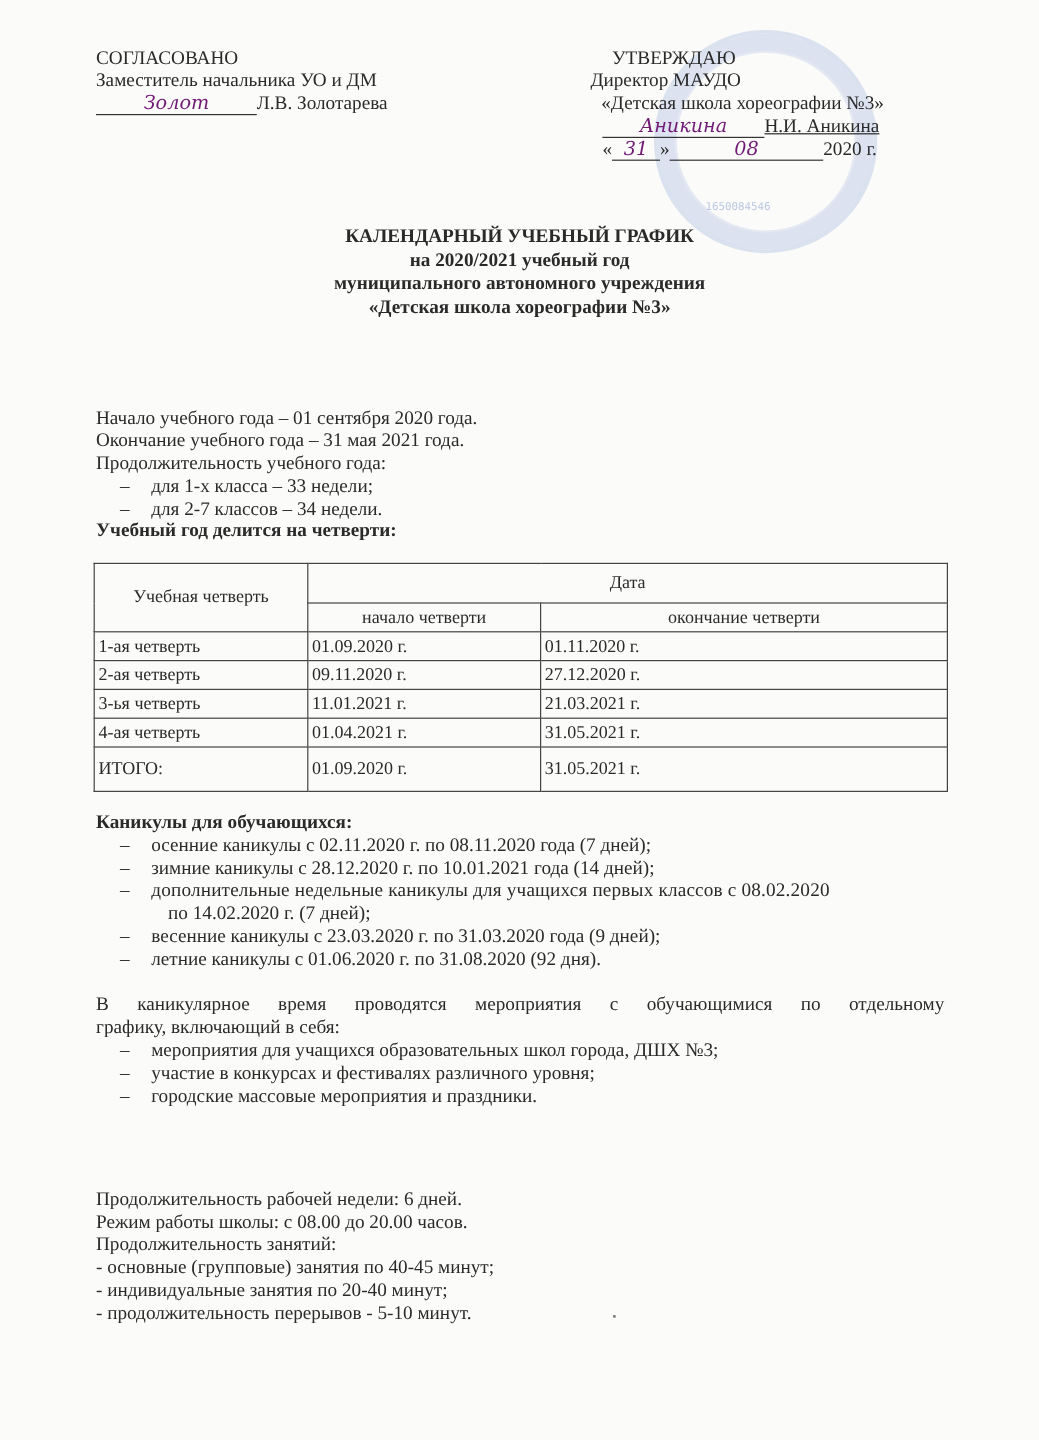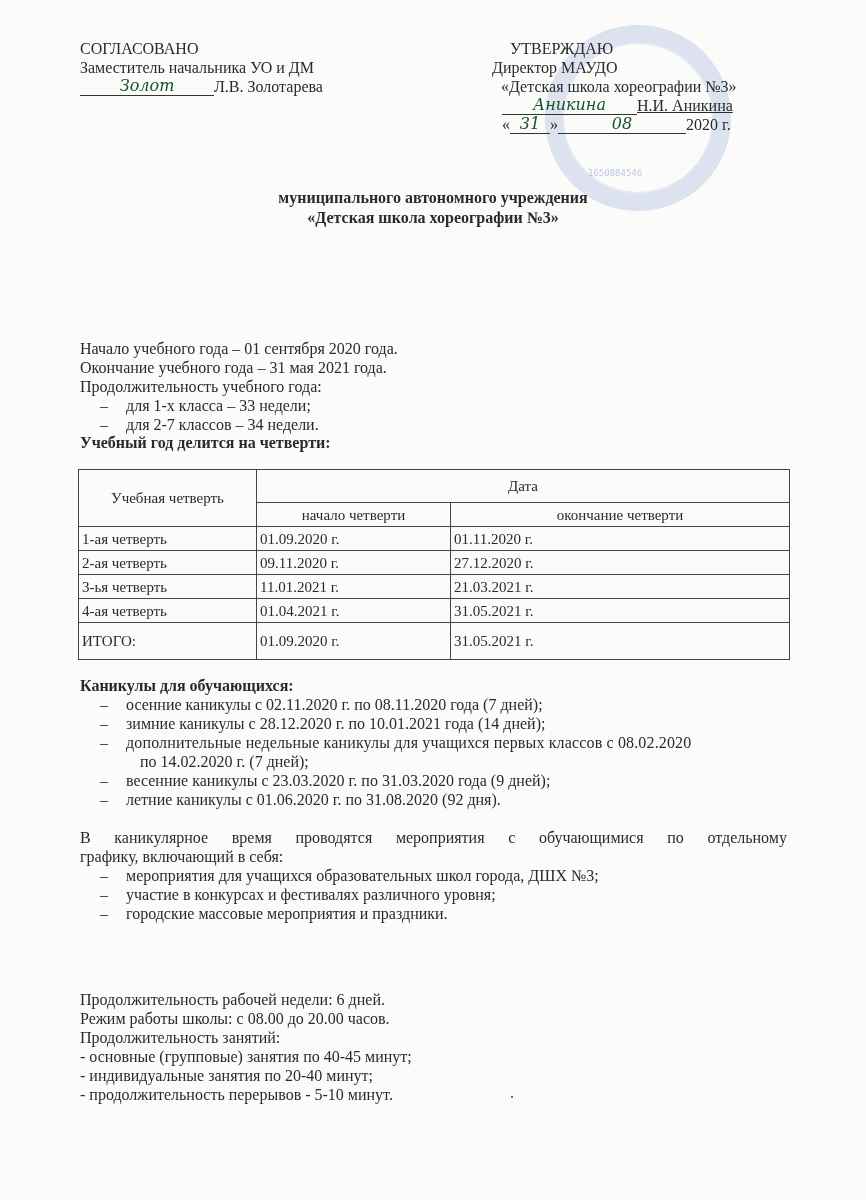--- a/index.html
+++ b/index.html
@@ -5,21 +5,21 @@
   html, body { margin: 0; padding: 0; }
   body {
     width: 866px; height: 1200px; background: #fbfbf9; position: relative; overflow: hidden;
     font-family: "Liberation Serif", "DejaVu Serif", serif; color: #2a2a2a; font-size: 16px;
   }
   .abs { position: absolute; }
   .line { position: absolute; white-space: nowrap; line-height: 19px; }
   .bold { font-weight: bold; }
   .center { text-align: center; }
   .sigline { display: inline-block; border-bottom: 1px solid #333; position: relative; height: 15px; vertical-align: bottom; }
-  .sig { position: absolute; font-family: "DejaVu Serif", serif; font-style: italic; color: #14532d; font-size: 16px; left: 0; right: 0; text-align: center; bottom: 0; }
+  .sig { position: absolute; font-family: "DejaVu Serif", serif; font-style: italic; color: #701a75; font-size: 16px; left: 0; right: 0; text-align: center; bottom: 0; }
   .stamp {
     position: absolute; left: 545px; top: 25px; width: 180px; height: 180px; border-radius: 50%;
     border: 3px solid rgba(120,150,210,0.25); box-shadow: inset 0 0 0 14px rgba(140,165,215,0.08), inset 0 0 0 16px rgba(120,150,210,0.18);
   }
   .stamp .stamp-text { position:absolute; left:40px; top:140px; font-size:9px; color: rgba(110,140,200,0.45); font-family: "DejaVu Sans Mono", monospace; }
   .dash-item { position: absolute; left: 100px; white-space: nowrap; line-height: 19px; }
   .dash-item .dash { display: inline-block; width: 26px; }
   table.q { position: absolute; left: 78px; top: 469px; width: 712px; border-collapse: collapse; font-size: 15px; }
   table.q td { border: 1px solid #444; padding: 0 3px; height: 23px; line-height: 20px; vertical-align: middle; }
   table.q .hdr { text-align: center; }
@@ -50,20 +50,22 @@
     <span class="sigline" style="width:135px;">
       <span class="sig">Аникина</span>
     </span><span>Н.И. Аникина</span>
   </div>
   <div class="line" style="left:502px; top:115px;">
     <span>«</span><span class="sigline" style="width:40px;"><span class="sig">31</span></span><span>»</span><span class="sigline" style="width:128px;"><span class="sig">08</span></span><span>2020 г.</span>
   </div>
 </div>
 
 <div class="abs bold center" style="left:0; width:866px; top:188px; line-height:19.5px; font-size:16px;">
+  <div>КАЛЕНДАРНЫЙ УЧЕБНЫЙ ГРАФИК</div>
+  <div>на 2020/2021 учебный год</div>
   <div>муниципального автономного учреждения</div>
   <div>«Детская школа хореографии №3»</div>
 </div>
 
 <div class="line" style="left:80px; top:339px;">Начало учебного года – 01 сентября 2020 года.</div>
 <div class="line" style="left:80px; top:358px;">Окончание учебного года – 31 мая 2021 года.</div>
 <div class="line" style="left:80px; top:377px;">Продолжительность учебного года:</div>
 <div class="dash-item" style="top:396px;"><span class="dash">–</span><span>для 1-х класса  – 33 недели;</span></div>
 <div class="dash-item" style="top:415px;"><span class="dash">–</span><span>для 2-7 классов – 34 недели.</span></div>
 <div class="line bold" style="left:80px; top:433px;">Учебный год делится на четверти:</div>

